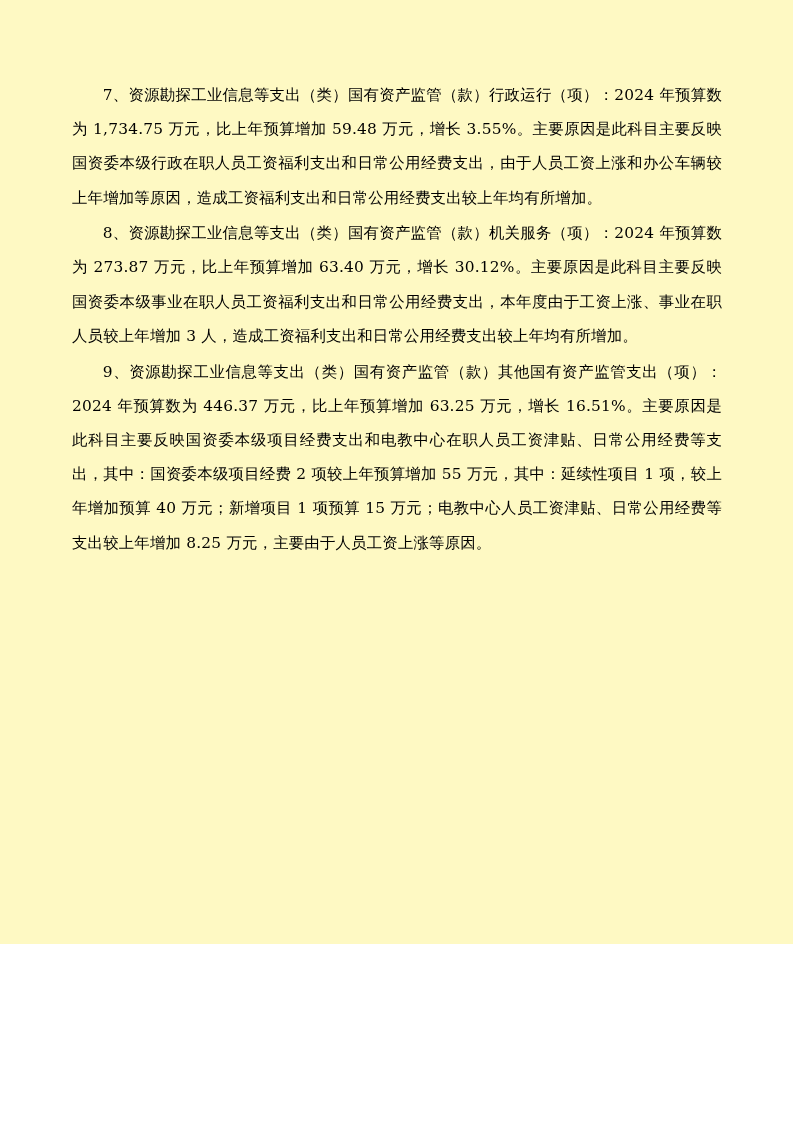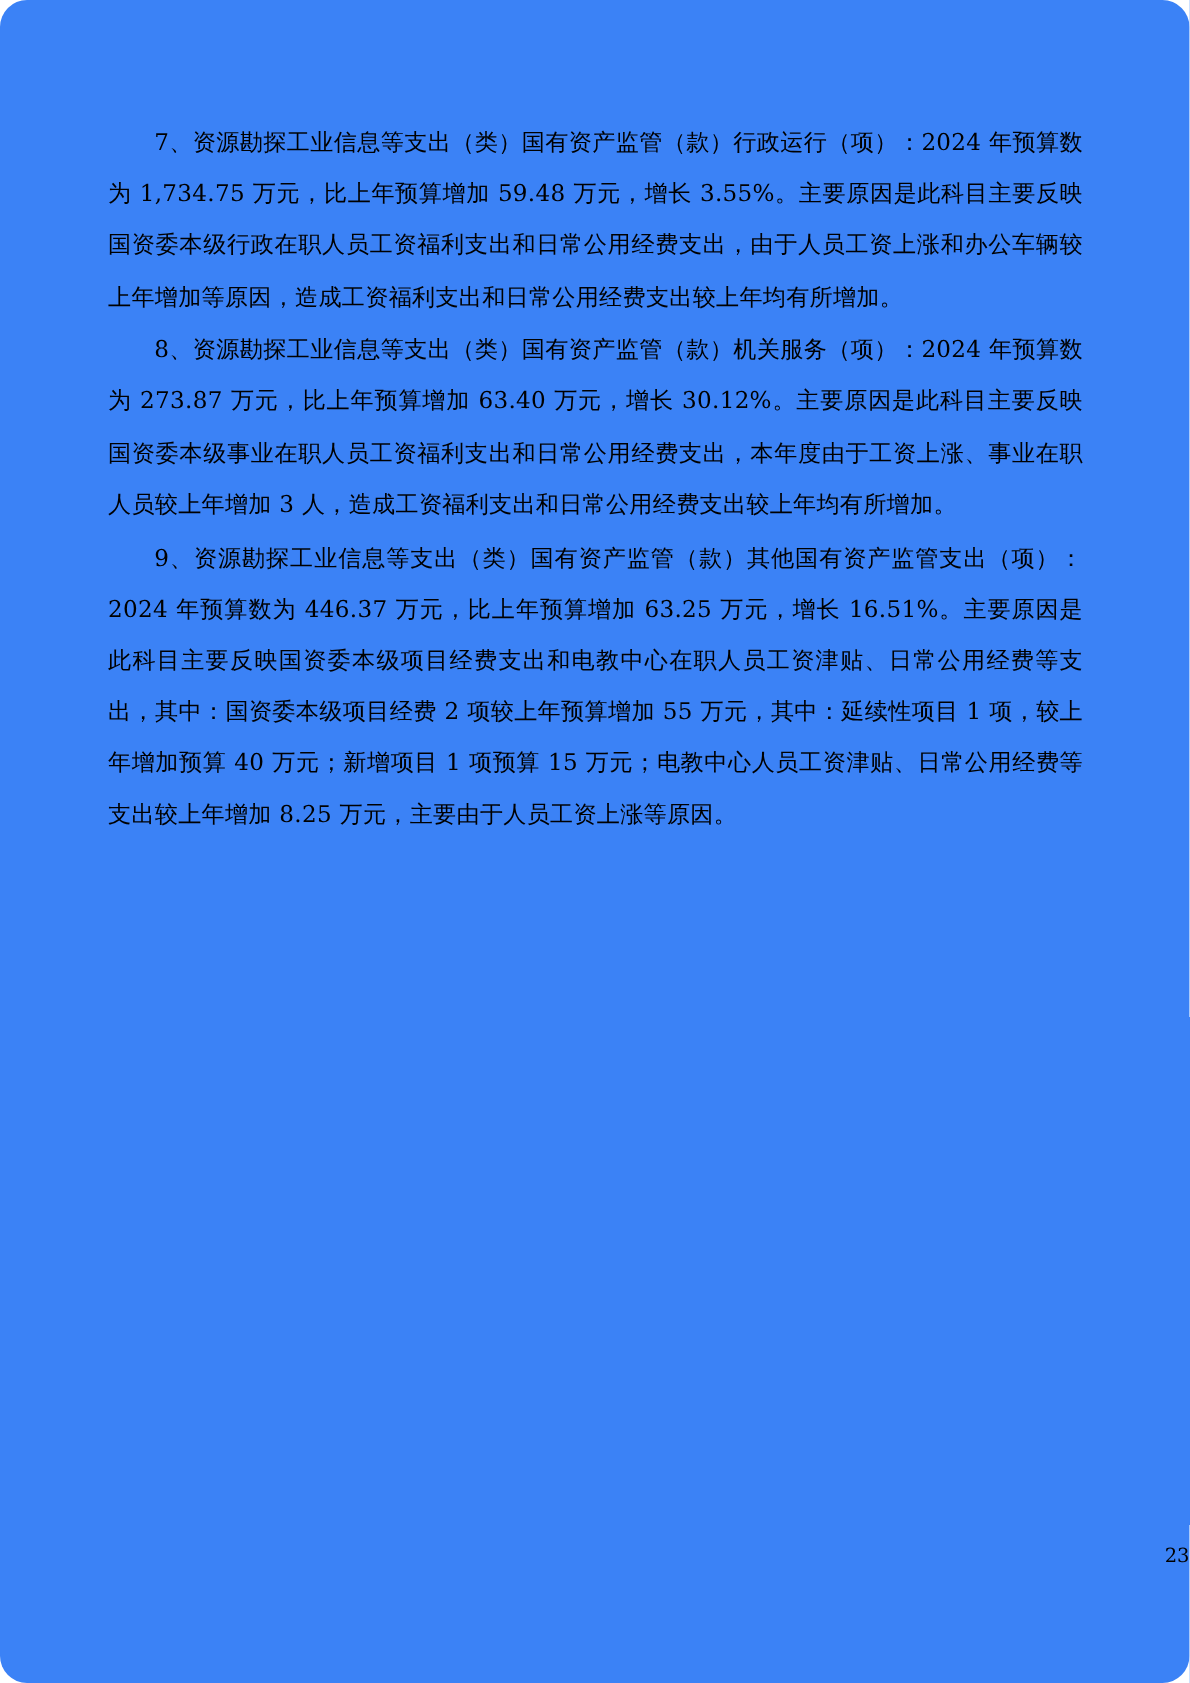--- a/index.html
+++ b/index.html
@@ -3,27 +3,26 @@
 <meta charset="utf-8">
 <style>
   html, body {
     margin: 0;
     padding: 0;
     background: #ffffff;
   }
   .page {
     position: relative;
     width: 793px;
-    height: 1122px;
-    background: #3b82f6;
+    height: 944px;
+    background: #fef9c3;
     margin: 0 auto;
     overflow: hidden;
     font-family: "DejaVu Serif", "Liberation Serif", serif;
     color: #000000;
-    border-radius: 18px;
   }
   .content {
     position: absolute;
     left: 72px;
     top: 78px;
     width: 650px;
   }
   p.para {
     margin: 0 0 0.10em 0;
     font-size: 15.4px;

